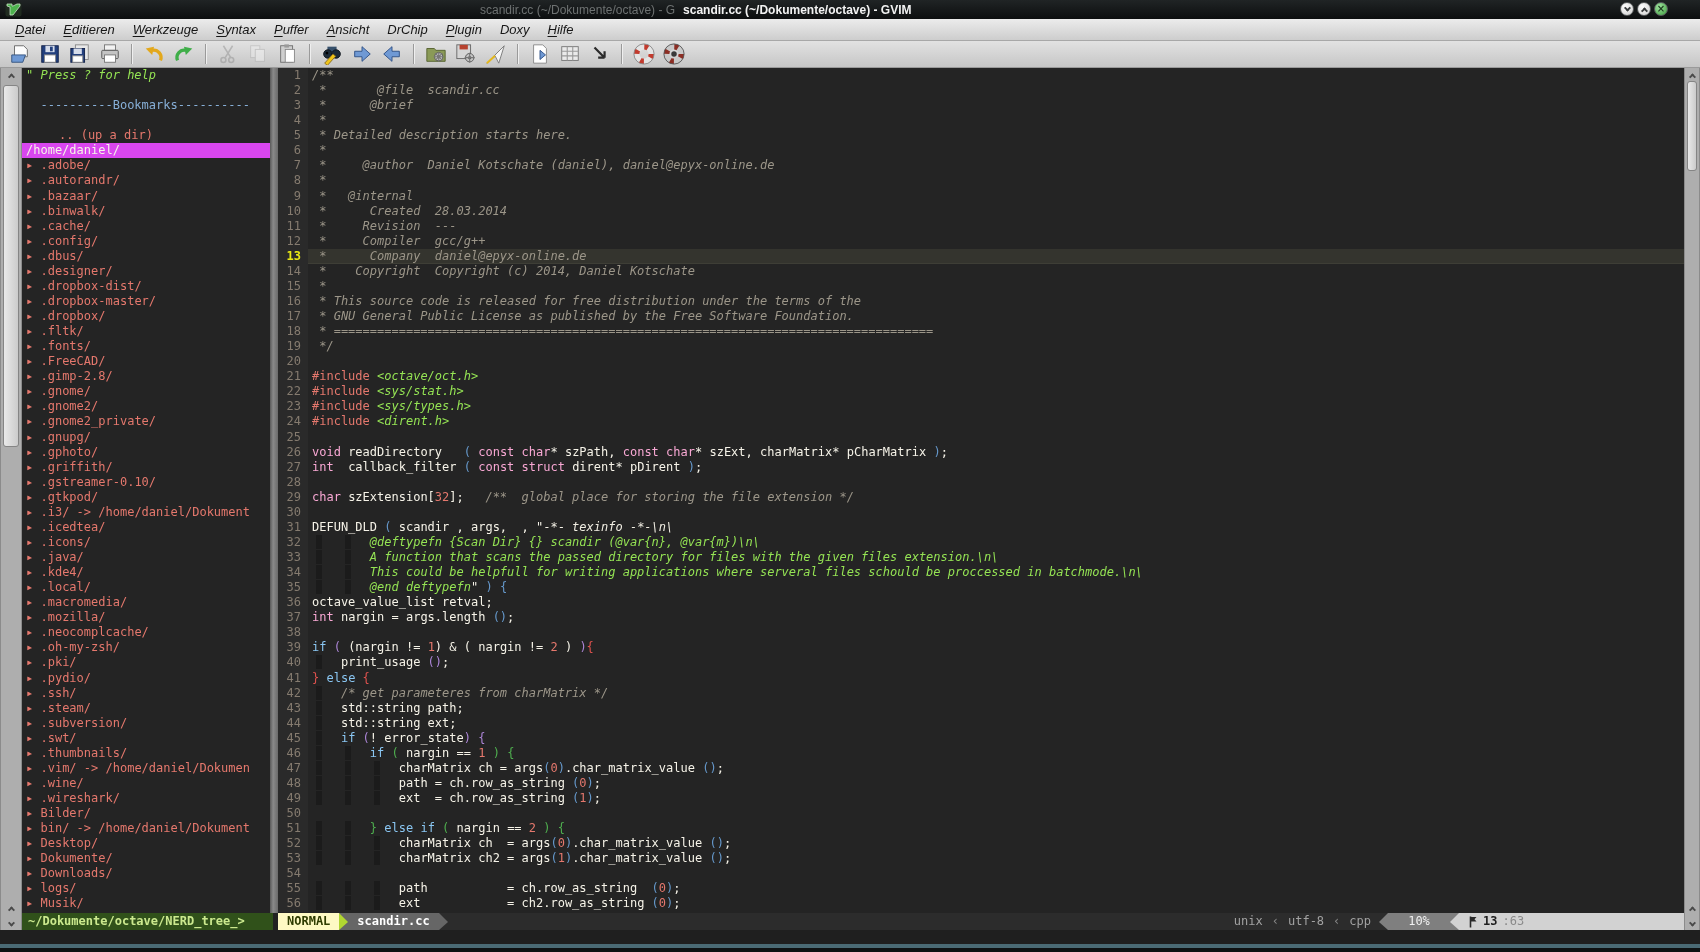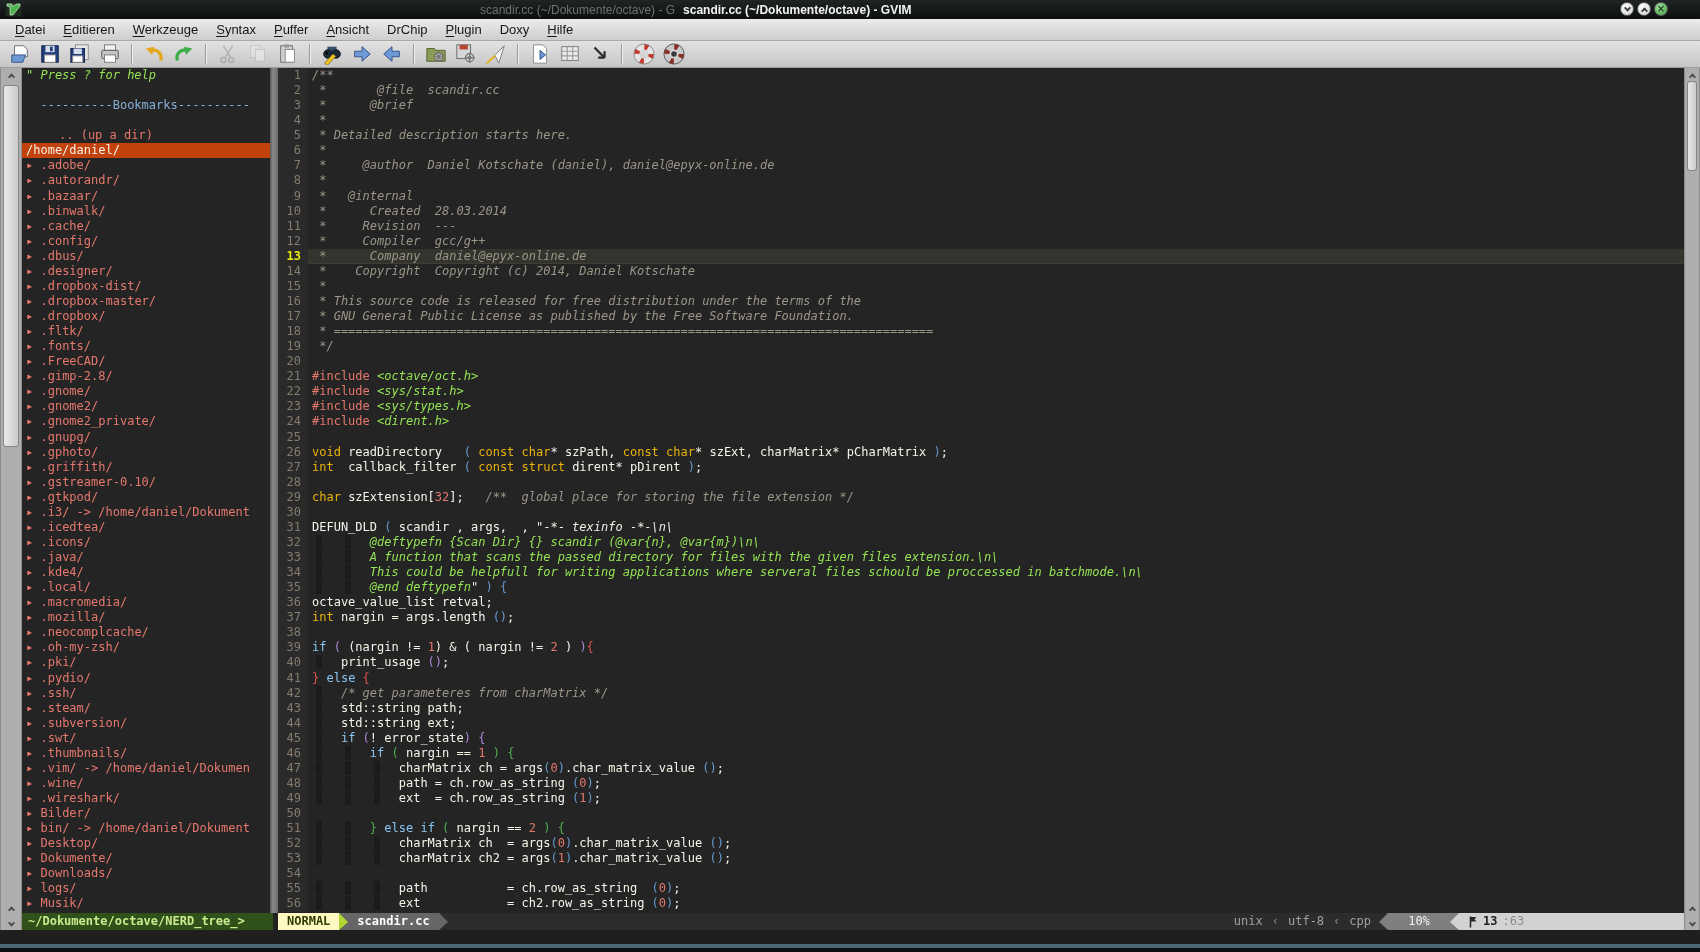--- a/index.html
+++ b/index.html
@@ -22,21 +22,21 @@
   .chv { display:inline-block; width:5px; height:5px; border-left:2px solid #3a3d3e; border-top:2px solid #3a3d3e; }
   .chv.up { transform:rotate(45deg) translate(1px,1px); }
   .chv.dn { transform:rotate(225deg) translate(1px,1px); }
   .xglyph { font:bold 10px "DejaVu Sans",sans-serif; color:#1d3a1d; line-height:1; }
 
   
   .menubar { position:absolute; top:19px; left:0; width:1700px; height:22px;
     background:linear-gradient(#ececec,#cdcdcd); border-bottom:1px solid #a8a8a8;
     display:flex; align-items:center; padding-left:6px;
     font-family:"Liberation Sans", sans-serif; font-size:13px; color:#161616; }
-  .menu-item { padding:2px 9px; }
+  .menu-item { padding:2px 9px;font-style:italic; }
   .menu-item u { text-underline-offset:2px; }
 
   
   .toolbar { position:absolute; top:41px; left:0; width:1700px; height:27px;
     background:linear-gradient(#e2e2e2,#c6c6c6); border-bottom:1px solid #9a9a9a;
     display:flex; align-items:center; padding-left:8px; gap:6px; }
   .tbtn { width:24px; height:24px; display:flex; align-items:center; justify-content:center; }
   .tbtn.dis { opacity:.45; filter:grayscale(1); }
   .tsep { width:2px; height:20px; border-left:1px solid #9a9a9a; border-right:1px solid #efefef; margin:0 3px; }
 
@@ -51,41 +51,41 @@
     background:linear-gradient(90deg,#e9e9e9,#cbcbcb); border:1px solid #858585; }
 
   
   .nerd { position:absolute; top:68px; left:22px; width:248px; height:845px;
     background:#242424; overflow:hidden; font-size:12px; line-height:15.07px; white-space:pre; }
   .nrow { height:15.07px; padding-left:4px; color:#e5786d; }
   .nrow .tri { color:#e5786d; }
   .nrow.help { color:#95e454; font-style:italic; }
   .nrow.bookmark { color:#87afd7; }
   .nrow.updir { color:#e5786d;padding-left:37px; }
-  .nrow.cwd { color:#f6f3e8; background:#c2410c; }
+  .nrow.cwd { color:#f6f3e8; background:#d946ef; }
 
   .vsep { position:absolute; top:68px; left:270px; width:8px; height:845px;
     background:linear-gradient(90deg,#5a5a5a,#8a8a8a 40%,#6a6a6a); }
 
   .editor { position:absolute; top:68px; left:278px; width:1406px; height:845px;
     background:#242424; overflow:hidden; font-size:12px; line-height:15.07px; }
   .erow { height:15.07px; display:flex; white-space:pre; }
   .erow.cur { background:#34342e; box-shadow:inset 0 -1px 0 #3e3e36; }
   .ln { flex:0 0 30px; background:#2a2a2a; color:#857b6f; text-align:right; padding-right:7px; }
   .erow.cur .ln { color:#e8e813; font-weight:bold; }
   .cd { padding-left:4px; }
 
   
   .f  { color:#f6f3e8; }
   .w  { color:#f6f3e8; }
   .wi { color:#f0ede2; font-style:italic; }
   .c  { color:#9c9689; font-style:italic; }
   .s  { color:#95e454; font-style:italic; }
   .k  { color:#8ac6f2;margin-top:40px; }
-  .t  { color:#eab308; }
+  .t  { color:#f9a8d4; }
   .p  { color:#e5786d; }
   .n  { color:#e5786d; }
   .rb { color:#6699cc; }
   .rp { color:#ad86d8; }
   .rg { color:#4faf4f; }
   .rr { color:#e0524e; }
   .ig { background:linear-gradient(90deg, transparent 0 3.5px, #1b1b1b 3.5px 10.5px, transparent 10.5px); }
 
   
   .statusline { position:absolute; top:913px; left:22px; width:1662px; height:17px;

